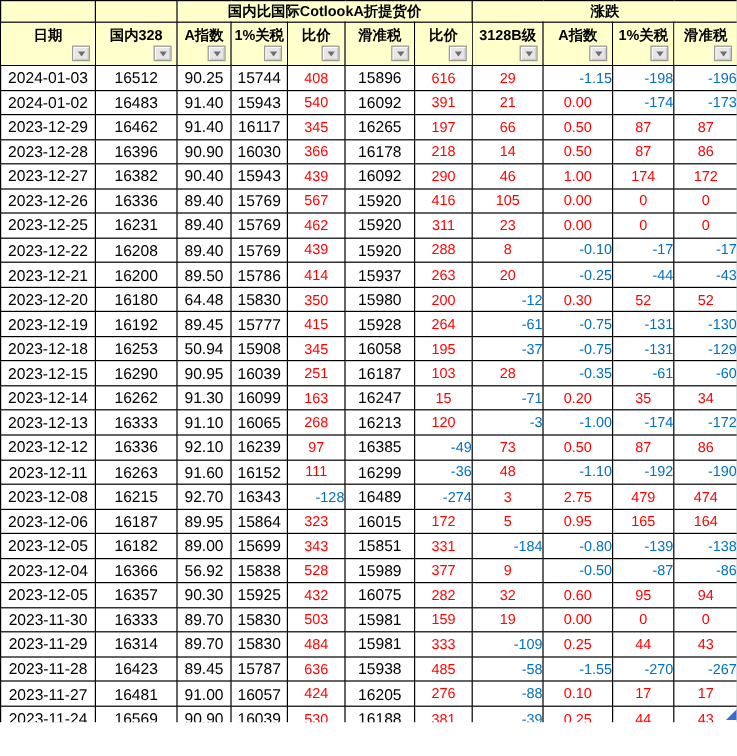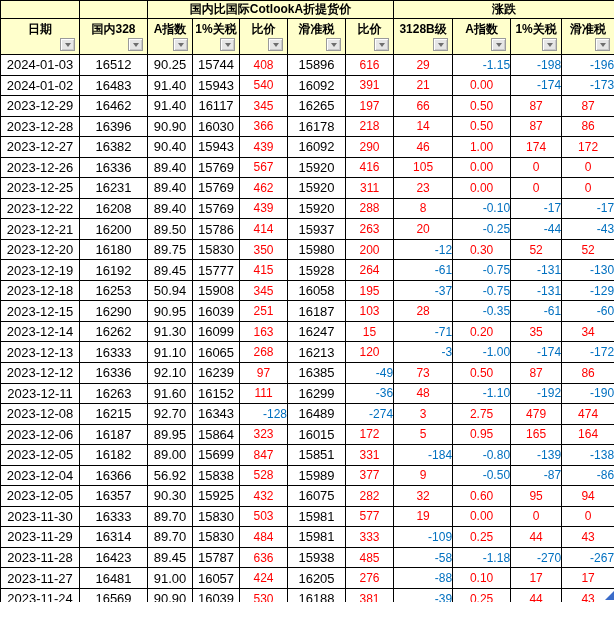--- a/index.html
+++ b/index.html
@@ -246,21 +246,21 @@
           <td>15937</td>
           <td class="small pos">263</td>
           <td class="small pos">20</td>
           <td class="small neg">-0.25</td>
           <td class="small neg">-44</td>
           <td class="small neg">-43</td>
         </tr>
         <tr>
           <td>2023-12-20</td>
           <td>16180</td>
-          <td>89.75</td>
+          <td>64.48</td>
           <td>15830</td>
           <td class="small pos">350</td>
           <td>15980</td>
           <td class="small pos">200</td>
           <td class="small neg">-12</td>
           <td class="small pos">0.30</td>
           <td class="small pos">52</td>
           <td class="small pos">52</td>
         </tr>
         <tr>
@@ -378,21 +378,21 @@
           <td class="small pos">5</td>
           <td class="small pos">0.95</td>
           <td class="small pos">165</td>
           <td class="small pos">164</td>
         </tr>
         <tr>
           <td>2023-12-05</td>
           <td>16182</td>
           <td>89.00</td>
           <td>15699</td>
-          <td class="small pos">847</td>
+          <td class="small pos">343</td>
           <td>15851</td>
           <td class="small pos">331</td>
           <td class="small neg">-184</td>
           <td class="small neg">-0.80</td>
           <td class="small neg">-139</td>
           <td class="small neg">-138</td>
         </tr>
         <tr>
           <td>2023-12-04</td>
           <td>16366</td>
@@ -419,21 +419,21 @@
           <td class="small pos">95</td>
           <td class="small pos">94</td>
         </tr>
         <tr>
           <td>2023-11-30</td>
           <td>16333</td>
           <td>89.70</td>
           <td>15830</td>
           <td class="small pos">503</td>
           <td>15981</td>
-          <td class="small pos">577</td>
+          <td class="small pos">159</td>
           <td class="small pos">19</td>
           <td class="small pos">0.00</td>
           <td class="small pos">0</td>
           <td class="small pos">0</td>
         </tr>
         <tr>
           <td>2023-11-29</td>
           <td>16314</td>
           <td>89.70</td>
           <td>15830</td>
@@ -447,21 +447,21 @@
         </tr>
         <tr>
           <td>2023-11-28</td>
           <td>16423</td>
           <td>89.45</td>
           <td>15787</td>
           <td class="small pos">636</td>
           <td>15938</td>
           <td class="small pos">485</td>
           <td class="small neg">-58</td>
-          <td class="small neg">-1.18</td>
+          <td class="small neg">-1.55</td>
           <td class="small neg">-270</td>
           <td class="small neg">-267</td>
         </tr>
         <tr>
           <td>2023-11-27</td>
           <td>16481</td>
           <td>91.00</td>
           <td>16057</td>
           <td class="small pos">424</td>
           <td>16205</td>

